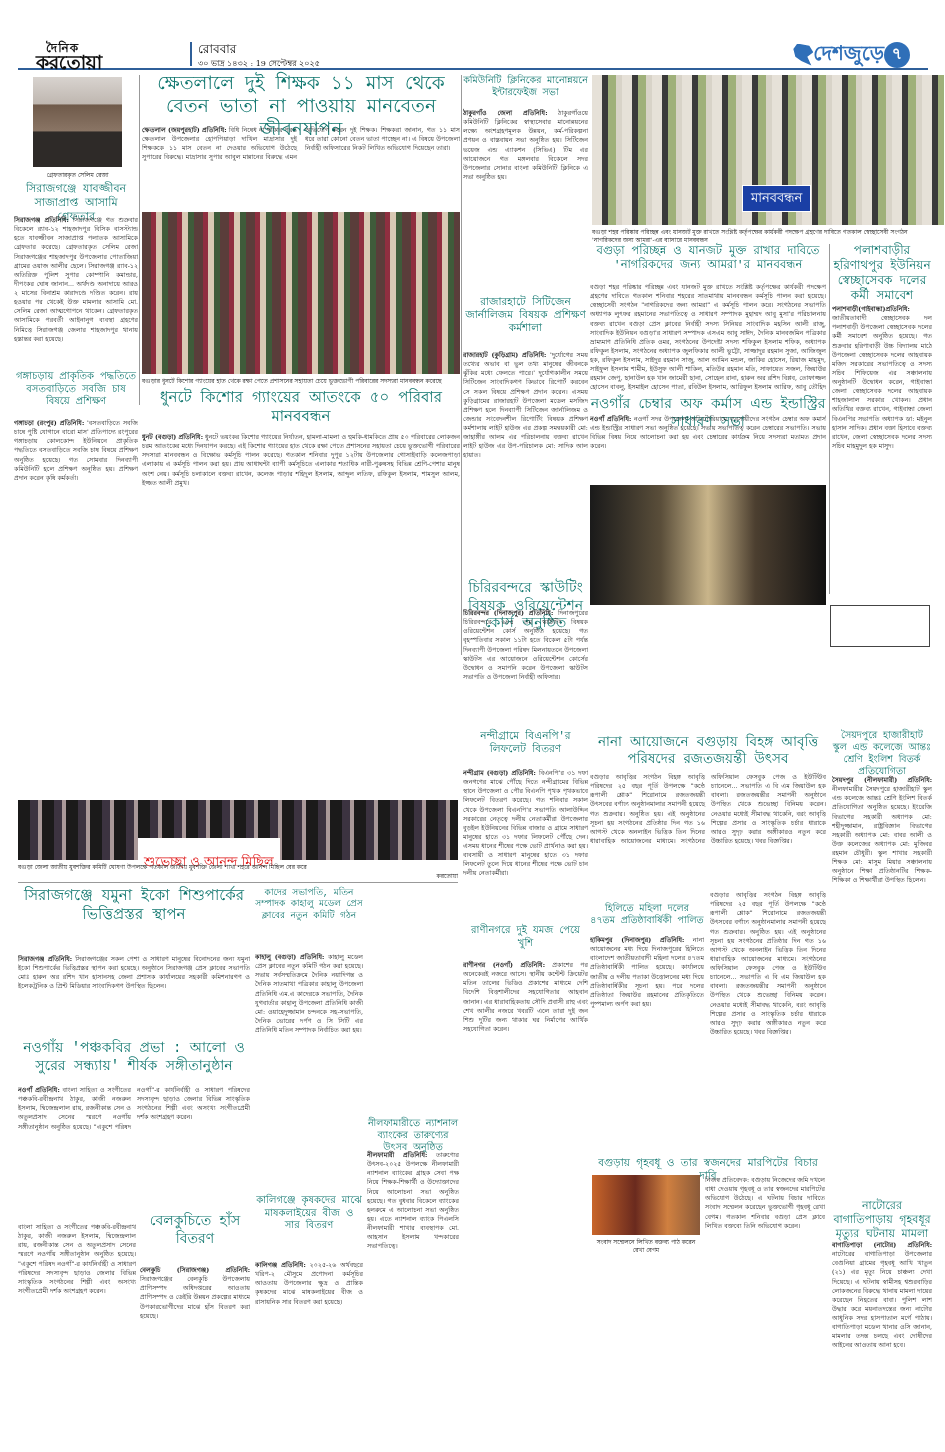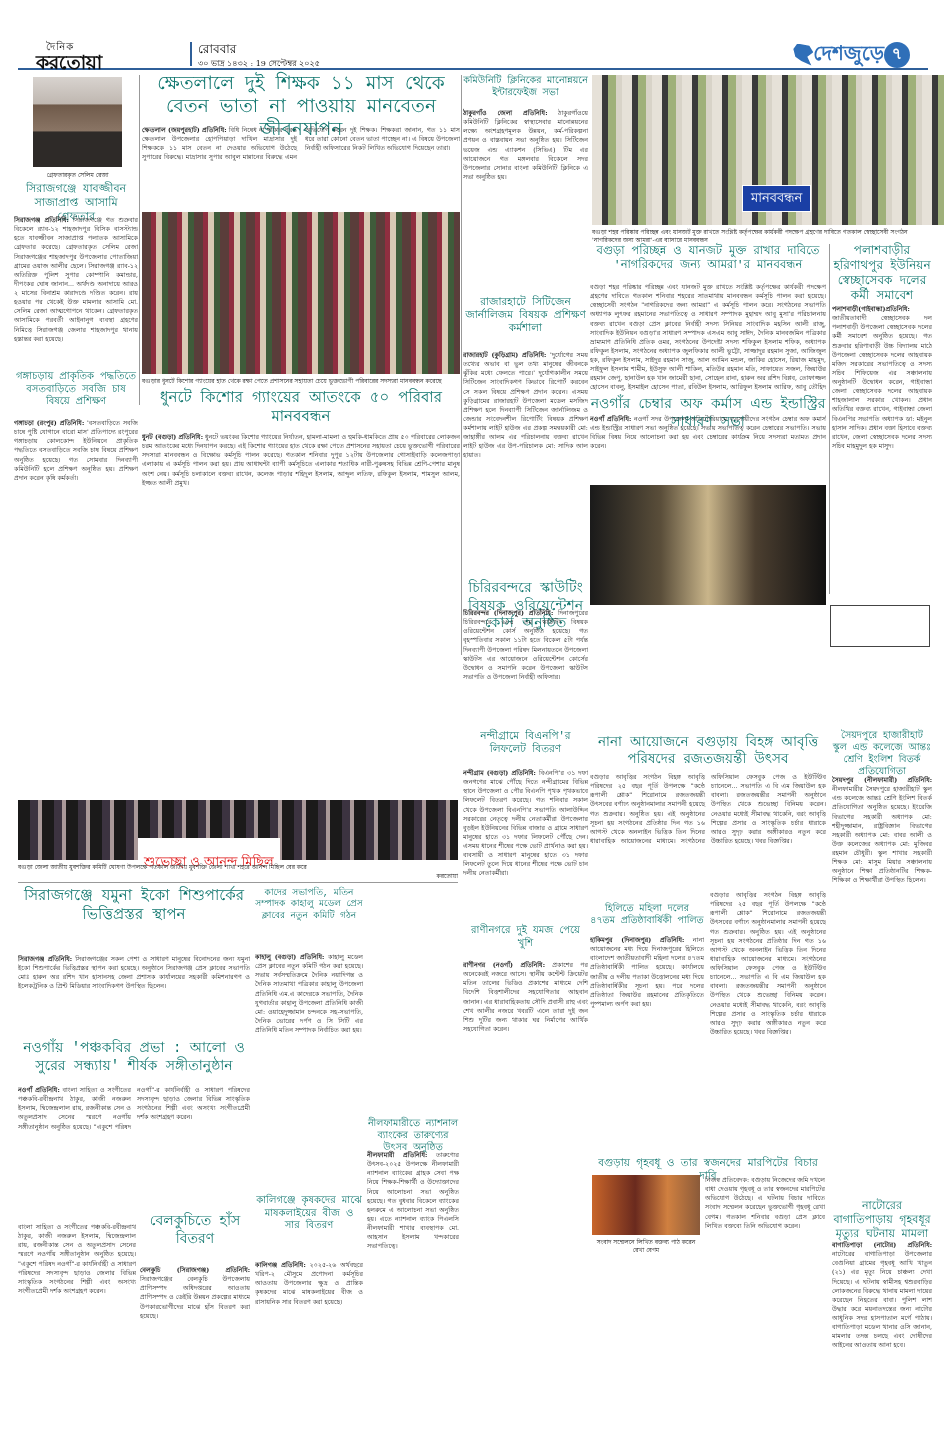--- a/index.html
+++ b/index.html
@@ -1,19 +1,19 @@
 <!DOCTYPE html>
 <html><head>
 <meta charset="utf-8">
 <style>
 *{box-sizing:border-box;margin:0;padding:0}
 body{width:945px;height:1452px;background:#fff;font-family:"DejaVu Serif",serif;color:#111;position:relative;overflow:hidden}
 .abs{position:absolute}
 .masthead{left:18px;top:38px;width:910px;height:32px;border-bottom:2px solid #2f5f99}
-.logo-small{left:28px;top:1px;font-size:10px;font-weight:normal;letter-spacing:1px;font-family:"DejaVu Sans",sans-serif}
+.logo-small{left:28px;top:1px;font-size:12px;font-weight:bold;letter-spacing:1px;font-family:"DejaVu Sans",sans-serif}
 .logo-big{left:18px;top:10px;font-size:19px;font-weight:900;font-family:"DejaVu Sans",sans-serif;letter-spacing:-.5px}
 .sep{left:172px;top:4px;width:2px;height:24px;background:#2f5f99}
 .dayname{left:180px;top:2px;font-size:12px}
 .datestr{left:180px;top:19px;font-size:8px}
 .section{right:18px;top:0;display:flex;align-items:center;color:#2f6fb8;font-family:"DejaVu Sans",sans-serif;font-weight:bold;font-size:20px}
 .map-icon{width:20px;height:22px;background:#2f6fb8;clip-path:polygon(20% 0,80% 10%,100% 40%,70% 60%,90% 100%,40% 80%,10% 60%,0 25%)}
 .page-no{width:26px;height:26px;border-radius:50%;background:#2f6fb8;color:#fff;display:flex;align-items:center;justify-content:center;font-size:16px}
 .hl{font-family:Liberation Mono, monospace;font-weight:normal;text-align:center;line-height:1.25;color:#0f766e}
 .body{font-size:6.3px;line-height:1.45;text-align:justify;color:#222;overflow:hidden}
 .body b{font-weight:bold}

